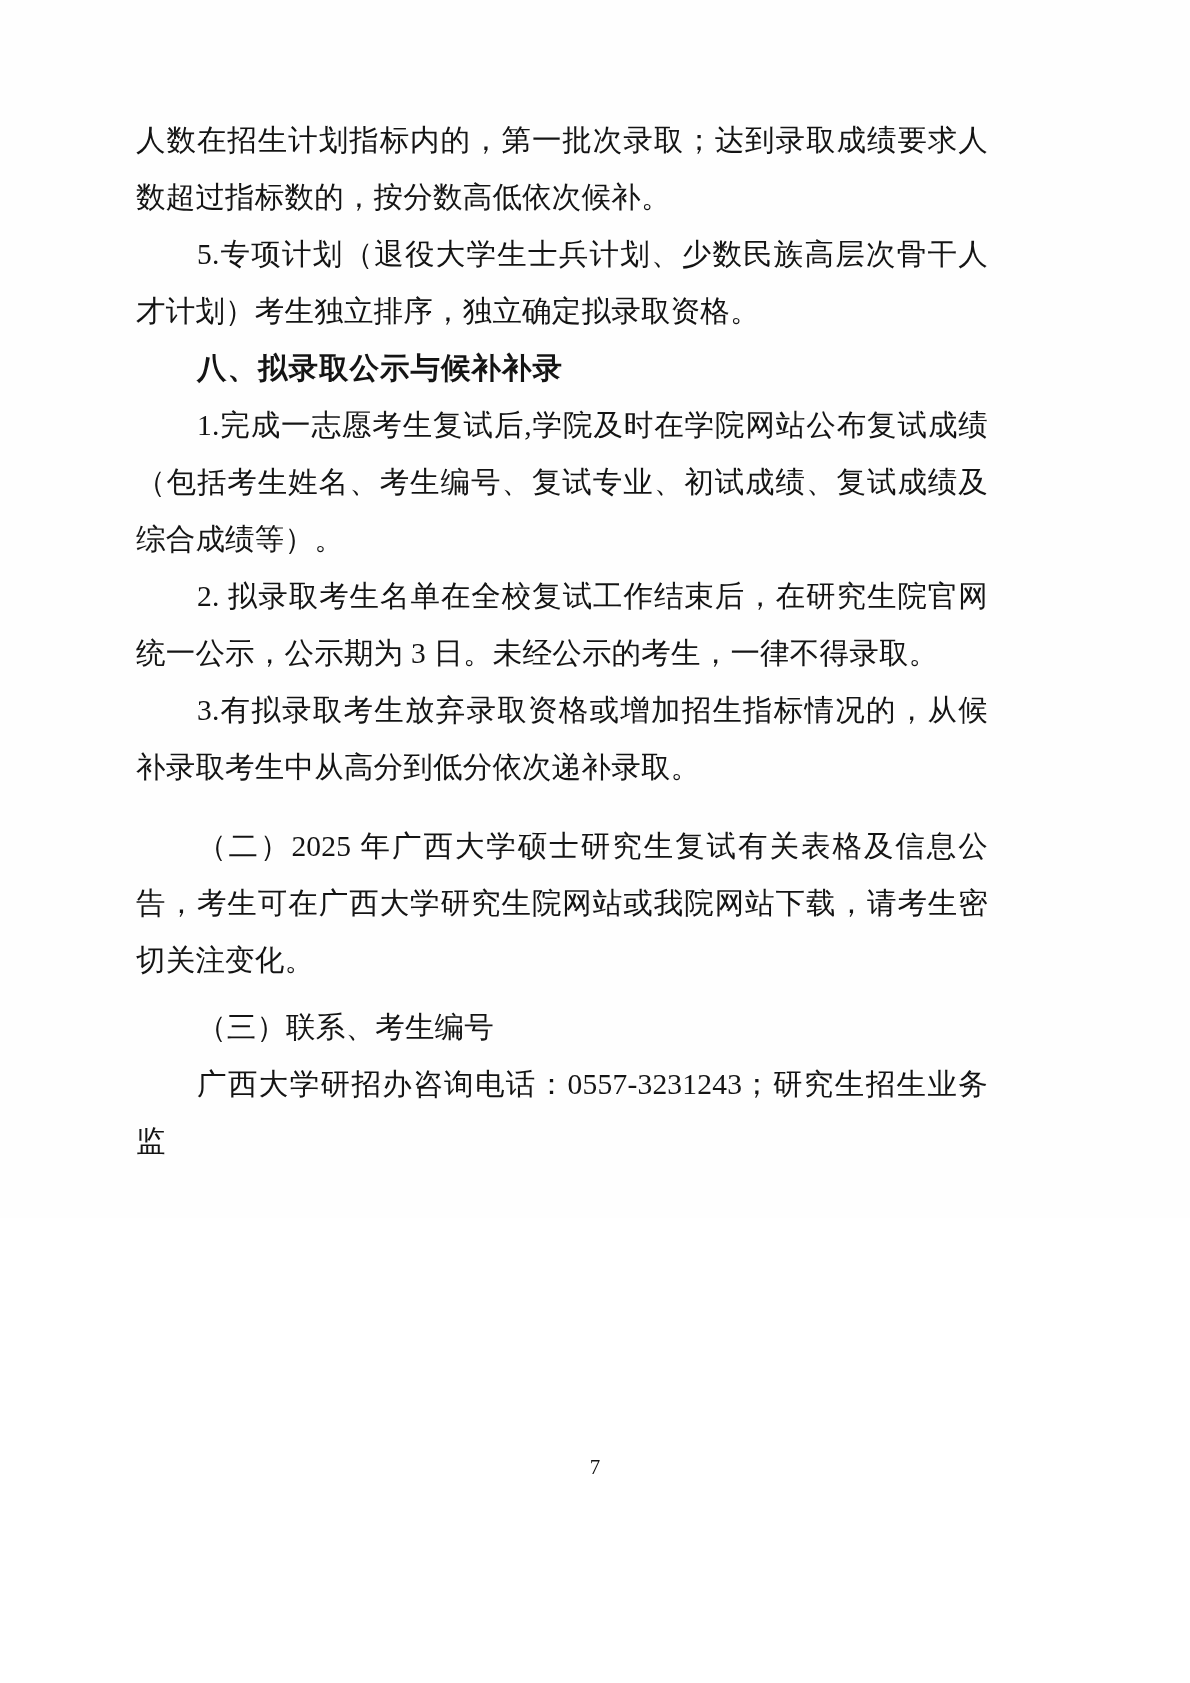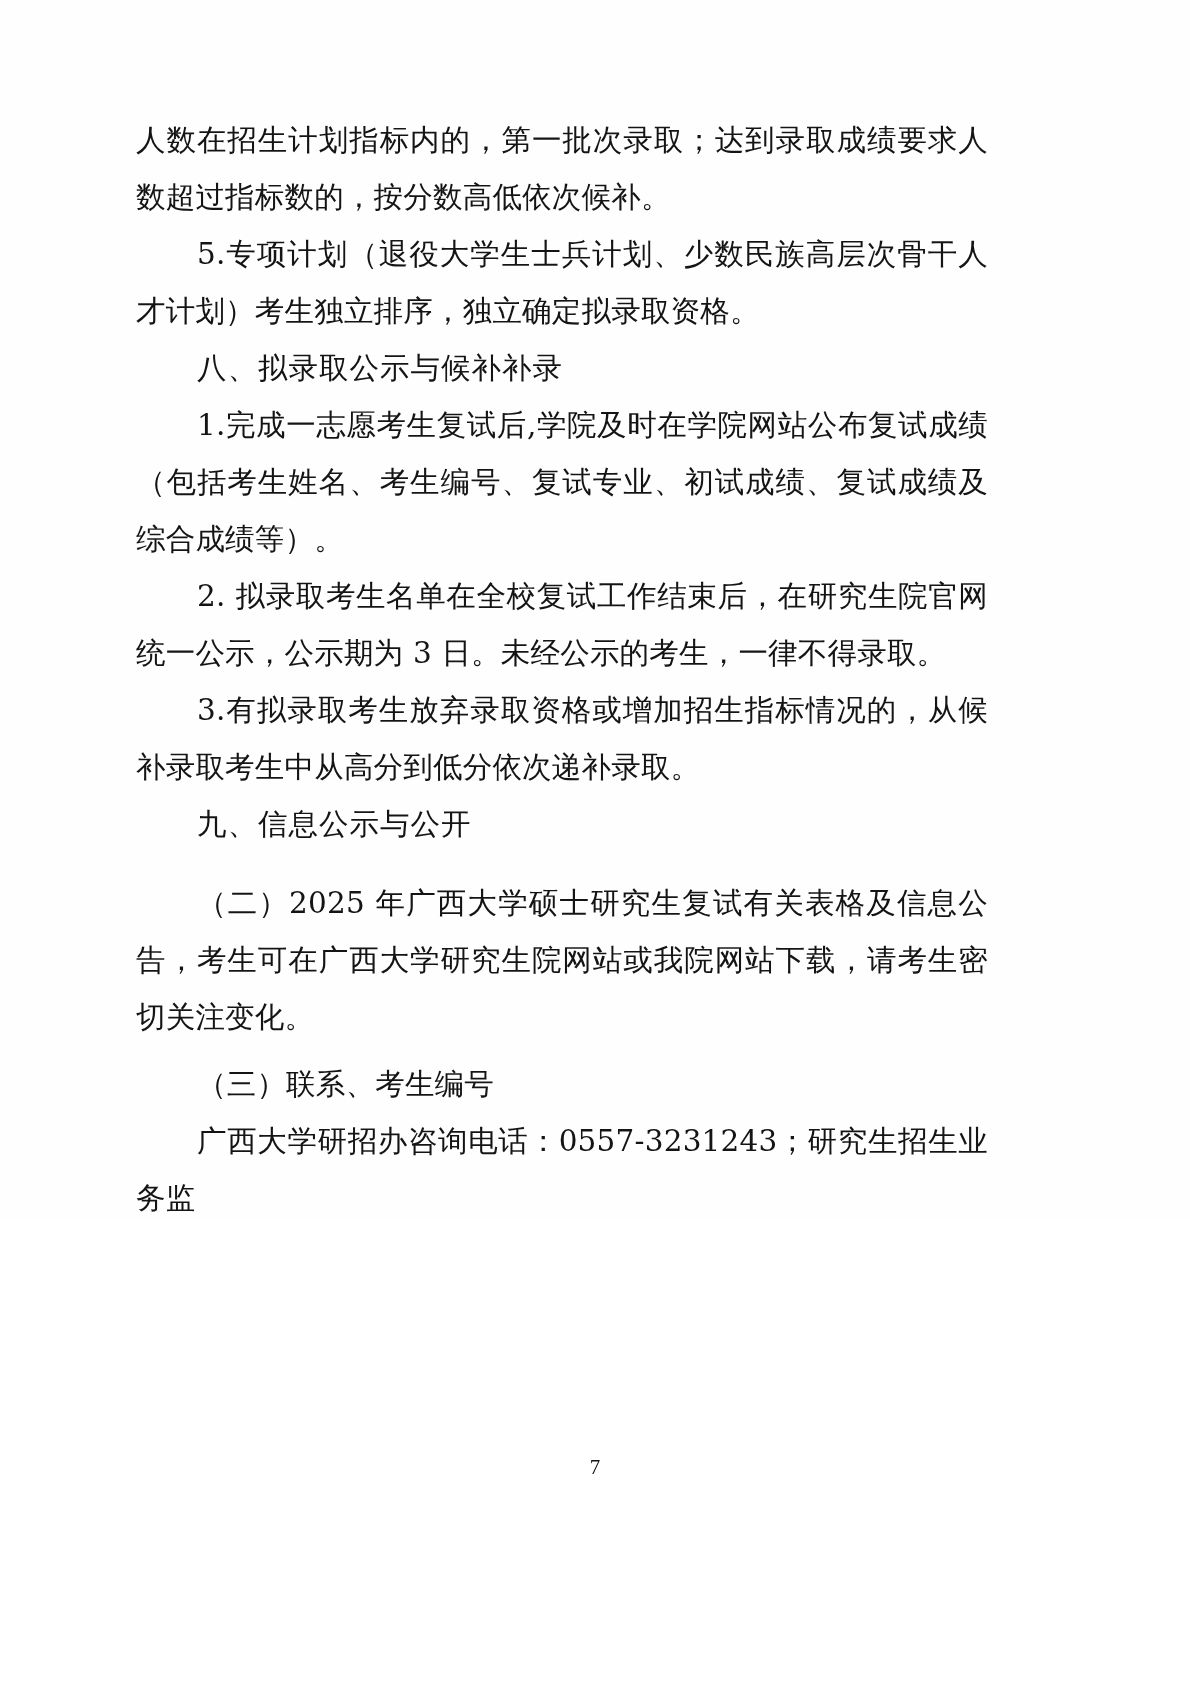--- a/index.html
+++ b/index.html
@@ -32,24 +32,25 @@
   .para {
     font-size: 29.5px;
     line-height: 57px;
     text-align: justify;
     text-justify: inter-ideograph;
     margin: 0 0 0 0;
     letter-spacing: 0.2px;
   }
   .indent {
     text-indent: 61px;
+    font-family: Liberation Serif, serif;
   }
   .heading {
     font-family: "DejaVu Sans", "Liberation Sans", sans-serif;
-    font-weight: normal;
+    font-weight: bold;
     font-size: 29.5px;
     line-height: 57px;
     text-indent: 61px;
     margin: 0;
     letter-spacing: 1px;
   }
   .spaced {
     
     letter-spacing: 0.4px;
   }
@@ -77,21 +78,20 @@
     <p class="para indent">5.专项计划（退役大学生士兵计划、少数民族高层次骨干人才计划）考生独立排序，独立确定拟录取资格。</p>
 
     <p class="heading">八、拟录取公示与候补补录</p>
 
     <p class="para indent">1.完成一志愿考生复试后,学院及时在学院网站公布复试成绩（包括考生姓名、考生编号、复试专业、初试成绩、复试成绩及综合成绩等）。</p>
 
     <p class="para indent">2. 拟录取考生名单在全校复试工作结束后，在研究生院官网统一公示，公示期为 3 日。未经公示的考生，一律不得录取。</p>
 
     <p class="para indent">3.有拟录取考生放弃录取资格或增加招生指标情况的，从候补录取考生中从高分到低分依次递补录取。</p>
 
-    <p class="heading">九、信息公示与公开</p>
 
 
     <div class="gap-md"></div>
 
     <p class="para indent">（二）2025 年广西大学硕士研究生复试有关表格及信息公告，考生可在广西大学研究生院网站或我院网站下载，请考生密切关注变化。</p>
 
     <div class="gap-sm"></div>
 
     <p class="para indent">（三）联系、考生编号</p>
 

